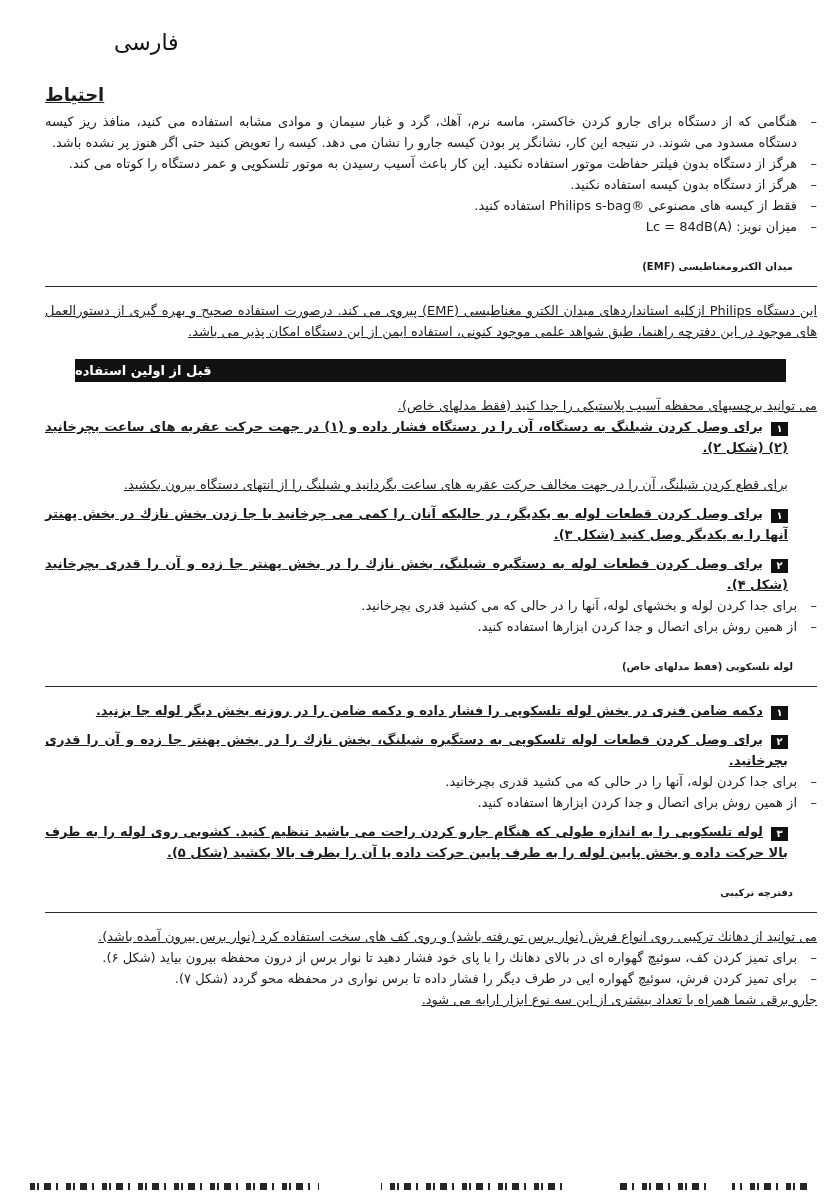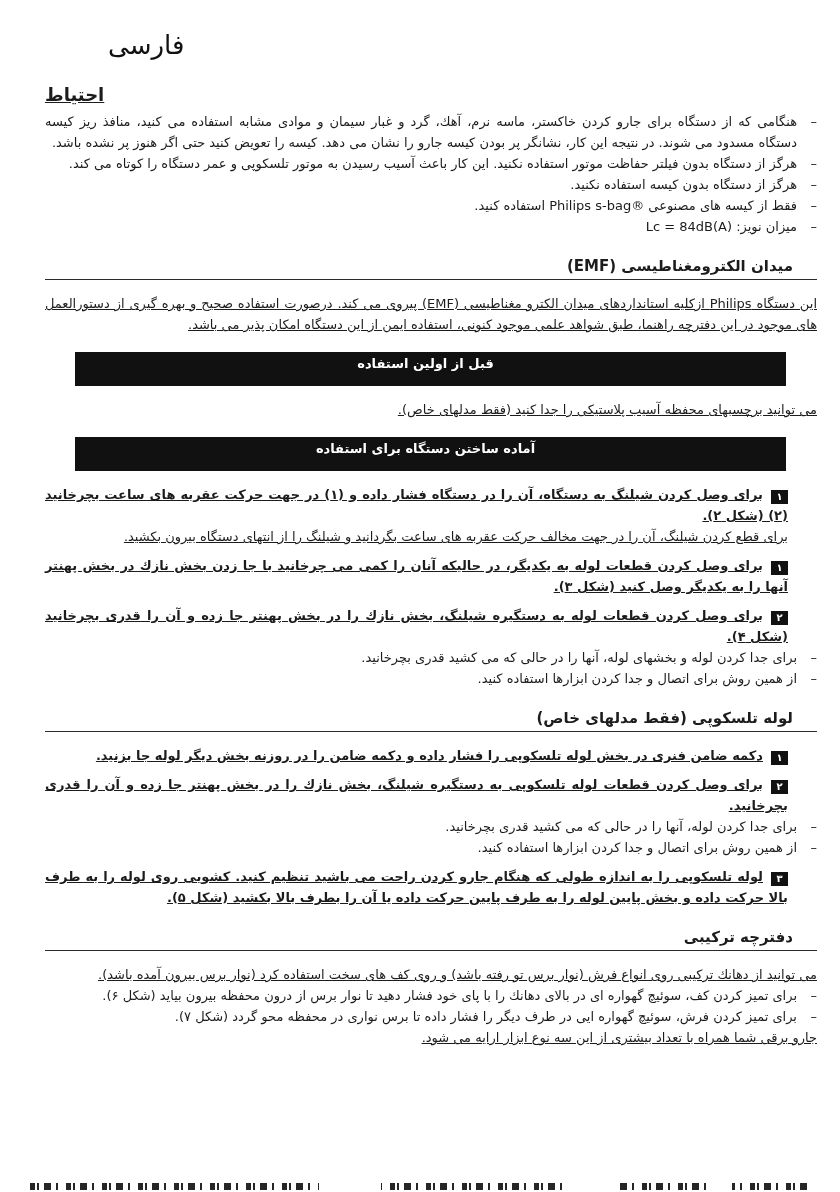--- a/index.html
+++ b/index.html
@@ -1,54 +1,54 @@
 <!DOCTYPE html>
 <html lang="fa"><head>
 <meta charset="utf-8">
 <style>
   html,body { margin:0; padding:0; background:#ffffff; }
   .page {
     position:relative; width:840px; height:1192px; background:#ffffff;
     font-family:"DejaVu Sans", sans-serif; color:#1c1c1c; overflow:hidden;
   }
   .lang-title {
-    position:absolute; top:30px; left:108px; font-size:26px; color:#111;
+    position:absolute; top:30px; left:114px; font-size:22px; color:#111;
     direction:rtl;
   }
   .content {
     position:absolute; top:84px; left:45px; right:23px;
     direction:rtl; font-size:13px; line-height:21px;
   }
   p { margin:0;text-decoration:underline; }
   .bold { font-weight:bold; }
   .h-plain {
     font-weight:bold; font-size:18px; text-align:left;
     padding-left:0; padding-right:31px; margin:0 0 6px 0;text-decoration:underline;
   }
   .rule-head {
-    font-weight:bold; font-size:15px; text-align:right;
-    padding:0 24px 2px 0; margin:19px 0 13px 0;
+    font-weight:bold; font-size:10px; text-align:right;
+    padding:0 24px 9px 0; margin:19px 0 13px 0;
     border-bottom:1.6px solid #2a2a2a;
   }
   .bar {
     background:#111111; color:#ffffff; font-weight:bold; font-size:13px;
-    height:34px; line-height:23px; text-align:center;
+    height:23px; line-height:23px; text-align:left;
     padding-right:10px; margin:17px 31px 13px 30px;
   }
   .para { text-align:justify; }
   .dash-item { display:flex; gap:8px; }
   .dash-item .dash { flex:0 0 12px; text-align:right; }
   .dash-item .txt { flex:1 1 auto; text-align:justify; }
   .step { margin:0 29px 8px 0; text-align:justify; }
   .step .sq {
     display:inline-block; width:17px; height:14px; background:#111;
     color:#fff; font-size:10px; line-height:14px; text-align:center;
     font-weight:bold; margin-left:8px; vertical-align:-1px;
   }
-  .step .step-cont { font-weight:normal; }
+  .step .step-cont { font-weight:normal;margin-top:16px; }
   .mt8 { margin-top:8px; }
   .mb8 { margin-bottom:8px; }
   .cutoff {
     position:absolute; bottom:2px; left:30px; right:30px; height:7px;
     background-image:
       linear-gradient(90deg,
         rgba(255,255,255,0) 0, rgba(255,255,255,0) 37%,
         #ffffff 37%, #ffffff 45%,
         rgba(255,255,255,0) 45%, rgba(255,255,255,0) 69%,
         #ffffff 69%, #ffffff 75%,
@@ -91,21 +91,20 @@
       <span class="dash">–</span>
       <span class="txt">میزان نویز: Lc = 84dB(A)</span>
     </div>
 
     <div class="rule-head">میدان الکترومغناطیسی (EMF)</div>
     <p class="para">این دستگاه Philips ازکلیه استانداردهای میدان الکترو مغناطیسی (EMF) پیروی می کند. درصورت استفاده صحیح و بهره گیری از دستورالعمل های موجود در این دفترچه راهنما، طبق شواهد علمی موجود کنونی، استفاده ایمن از این دستگاه امکان پذیر می باشد.</p>
 
     <div class="bar">قبل از اولین استفاده</div>
     <p class="para">می توانید برچسبهای محفظه آسیب پلاستیکی را جدا کنید (فقط مدلهای خاص).</p>
 
-    <div class="bar">آماده ساختن دستگاه برای استفاده</div>
 
     <div class="step">
       <p class="step-main bold"><span class="sq">۱</span><span>برای وصل کردن شیلنگ به دستگاه، آن را در دستگاه فشار داده و (۱) در جهت حرکت عقربه های ساعت بچرخانید (۲) (شکل ۲).</span></p>
       <p class="step-cont">برای قطع کردن شیلنگ، آن را در جهت مخالف حرکت عقربه های ساعت بگردانید و شیلنگ را از انتهای دستگاه بیرون بکشید.</p>
     </div>
 
     <div class="step">
       <p class="step-main bold"><span class="sq">۱</span><span>برای وصل کردن قطعات لوله به یکدیگر، در حالیکه آنان را کمی می چرخانید با جا زدن بخش نازك در بخش پهنتر آنها را به یکدیگر وصل کنید (شکل ۳).</span></p>
     </div>
     <div class="step" style="margin-bottom:0;">

